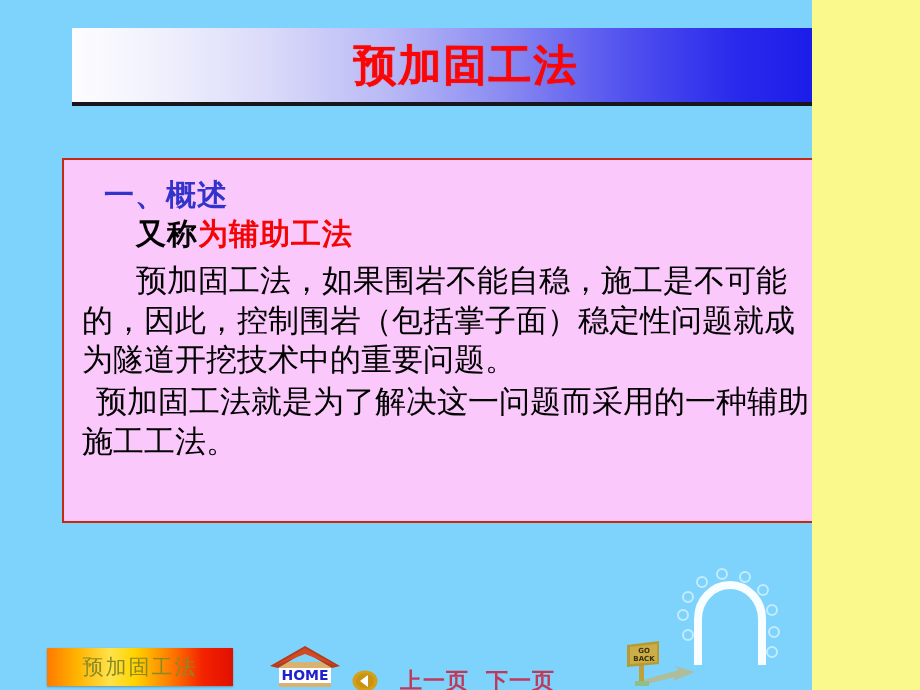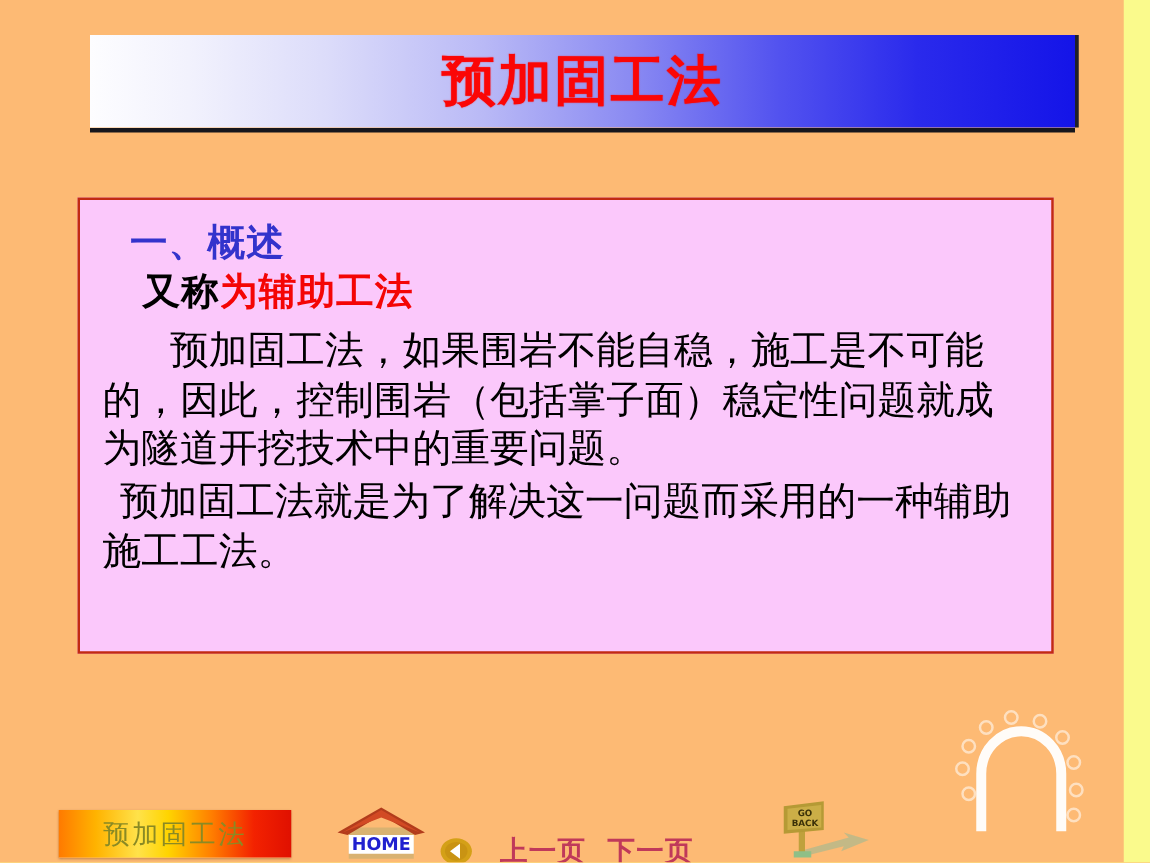--- a/index.html
+++ b/index.html
@@ -13,23 +13,23 @@
     background: #fafa8c;
     font-family: "DejaVu Sans", sans-serif;
     overflow: hidden;
     position: relative;
   }
 
   
   .slide {
     position: absolute;
     left: 0; top: 0;
-    width: 899px;
+    width: 812px;
     height: 690px;
-    background: #fdba74;
+    background: #7dd3fc;
     overflow: hidden;
   }
 
   
   .watermark {
     position: absolute;
     right: 12px;
     bottom: 8px;
     width: 150px;
     height: 125px;
@@ -89,21 +89,21 @@
     letter-spacing: 1px;
     margin: 4px 0 4px 22px;
     line-height: 1.15;
   }
 
   .subheading {
     font-family: "DejaVu Sans", "Liberation Sans", sans-serif;
     font-size: 30px;
     font-weight: bold;
     letter-spacing: 1px;
-    margin: 4px 0 10px 32px;
+    margin: 4px 0 10px 54px;
     line-height: 1.15;
     white-space: nowrap;
   }
   .subheading .k-black { color: #000000; }
   .subheading .k-red   { color: #f40505; }
 
   .body-para {
     font-family: "DejaVu Serif", "Liberation Serif", serif;
     font-size: 31px;
     font-weight: normal;

